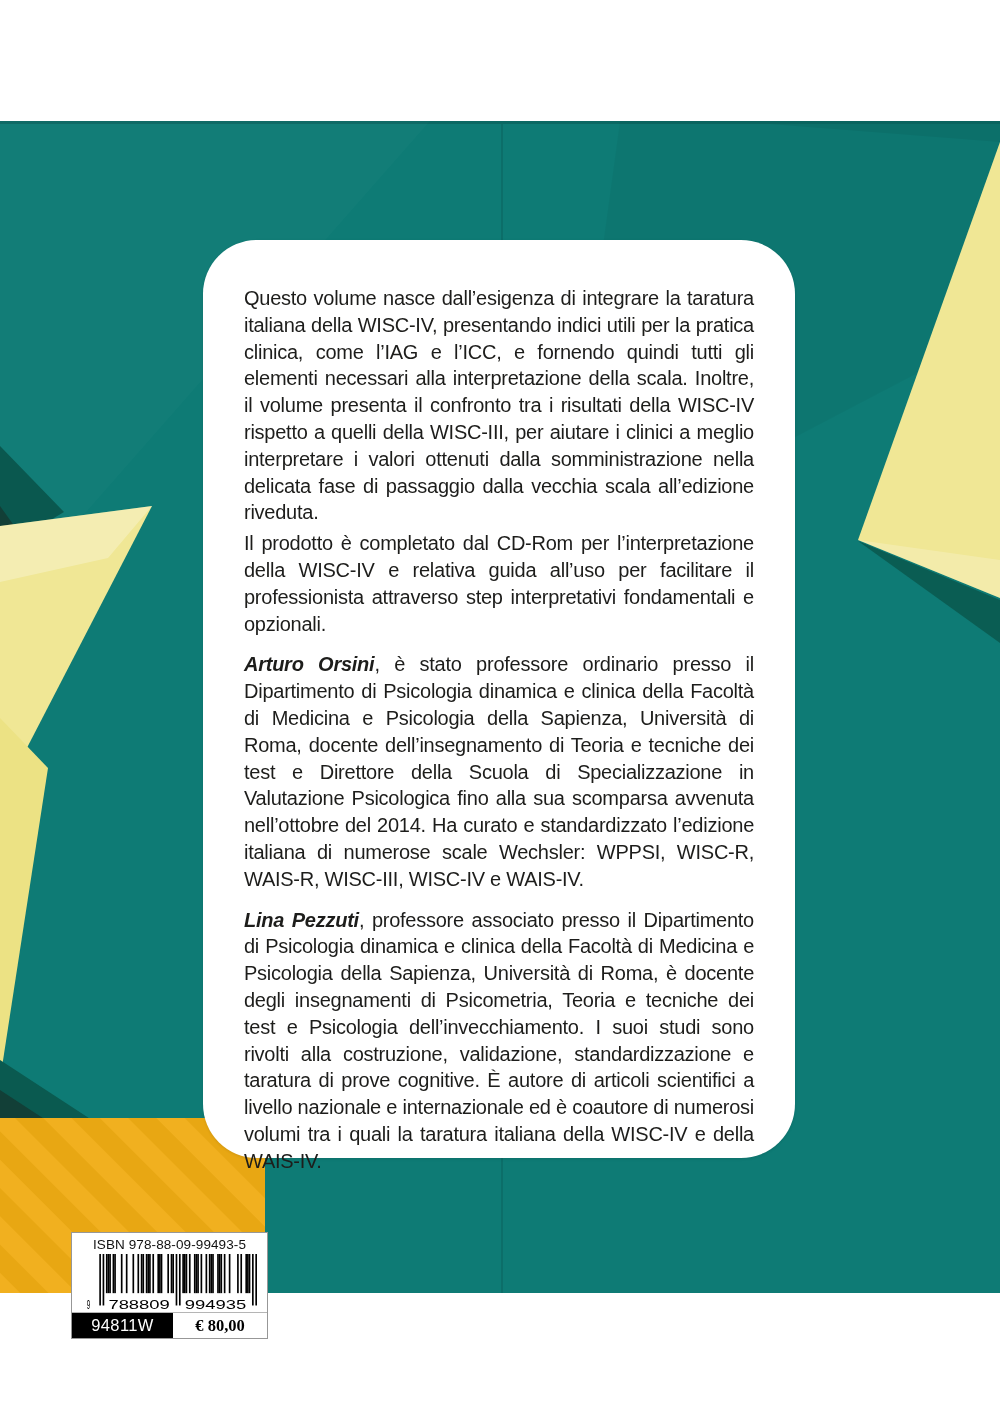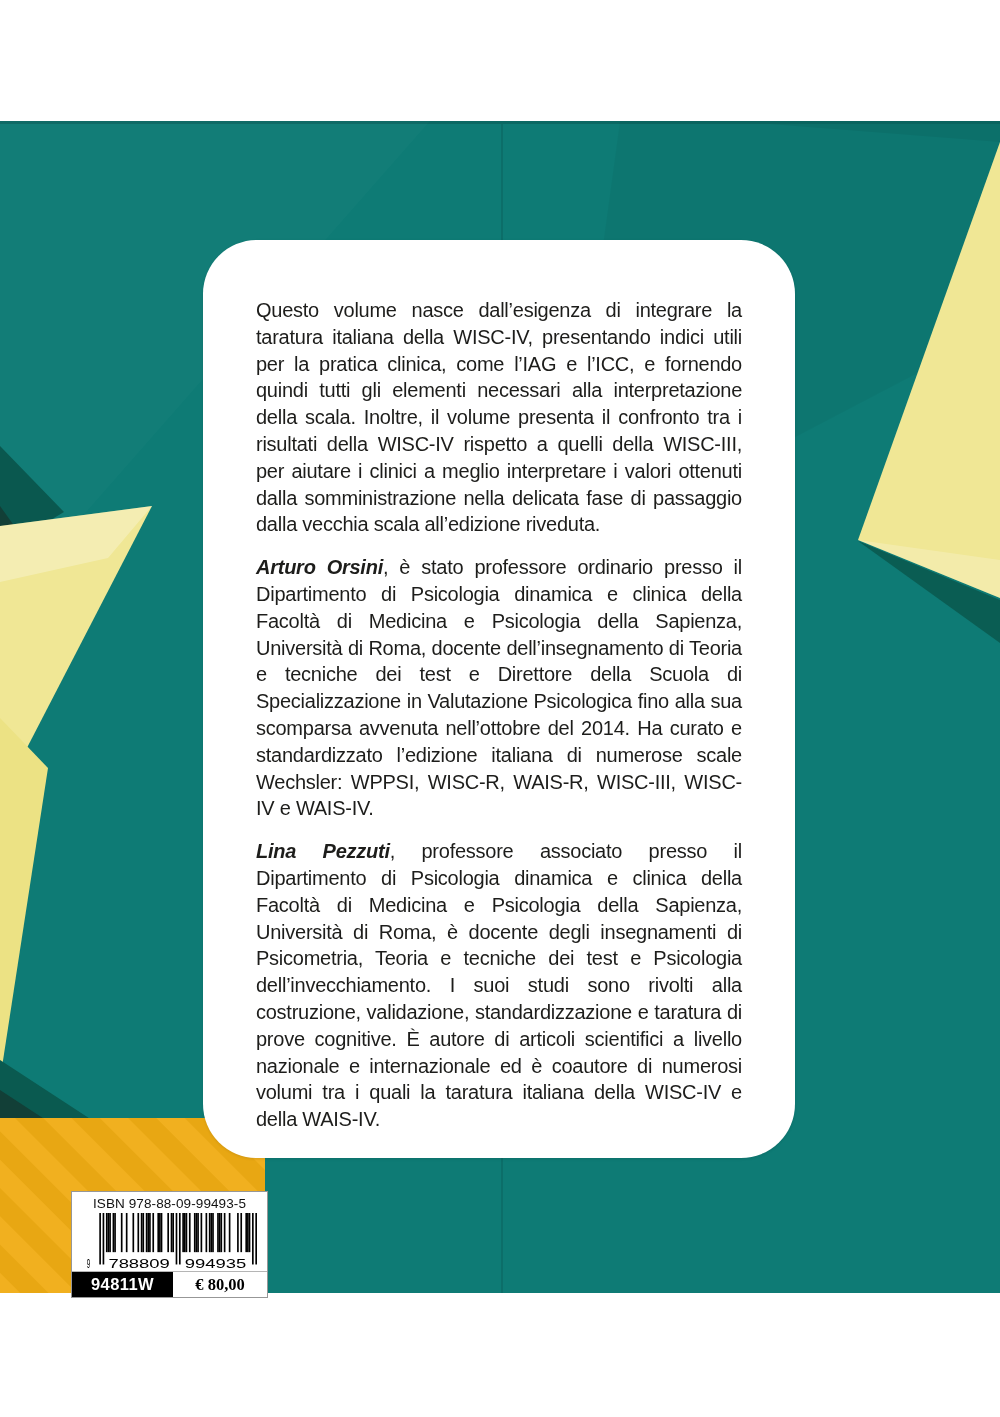--- a/index.html
+++ b/index.html
@@ -20,33 +20,33 @@
   
   .blurb-card{
     position:absolute;left:203px;top:240px;width:592px;height:918px;
     background:var(--card-bg,#fff);
     border-radius:54px;
     box-sizing:border-box;
     padding:41px 37px 18px 37px;
     box-shadow:0 1px 3px rgba(0,0,0,.10);
   }
   .blurb-card p{
-    margin:16px;
+    margin:4px;
     font-size:20px;
     line-height:26.8px;
     letter-spacing:-0.25px;
     text-align:justify;
     color:var(--ink,#1d1d1b);
   }
   .blurb-card p.gap{margin-top:14px;}
   .blurb-card strong{font-weight:bold;font-style:italic;}
 
   
   .isbn-label{
-    position:absolute;left:71px;top:1191px;width:197px;
+    position:absolute;left:71px;top:1232px;width:197px;
     background:#fff;
     border:1px solid #979797;
     box-sizing:border-box;
   }
   .isbn-line{
     font-size:13.5px;
     color:#111;
     text-align:center;
     padding:4px 0 1px 0;
     letter-spacing:0.1px;
@@ -59,21 +59,21 @@
   .barcode-wrap svg{display:block;width:100%;height:58px;}
   .label-bottom-row{
     display:flex;
     height:25px;
     border-top:1px solid #b5b5b5;
   }
   .code-box{
     width:101px;
     background:#000;
     color:#fff;
-    font-weight:bold;
+    font-weight:normal;
     font-size:16.5px;
     display:flex;align-items:center;justify-content:center;
     letter-spacing:0.4px;
   }
   .price-box{
     flex:1;
     color:#000;
     font-weight:bold;
     font-size:16.5px;
     display:flex;align-items:center;justify-content:center;font-family:Liberation Serif, serif;
@@ -114,20 +114,21 @@
     <polygon points="1000,142 858,540 1000,598" style="fill:var(--pale-yellow,#f0e795)"></polygon>
     <polygon points="858,540 1000,560 1000,598" fill="#ffffff" opacity="0.2"></polygon>
     <polygon points="858,541 1000,600 1000,643" style="fill:var(--dark-teal,#0a5a50)" opacity="0.9"></polygon>
 
     <rect x="501" y="124" width="2" height="1169" fill="#000000" opacity="0.10"></rect>
   </svg>
 
   <div class="blurb-card">
     <div id="blurb-text">
         <p>Questo volume nasce dall’esigenza di integrare la taratura italiana della WISC-IV, presentando indici utili per la pratica clinica, come l’IAG e l’ICC, e fornendo quindi tutti gli elementi necessari alla interpretazione della scala. Inoltre, il volume presenta il confronto tra i risultati della WISC-IV rispetto a quelli della WISC-III, per aiutare i clinici a meglio interpretare i valori ottenuti dalla somministrazione nella delicata fase di passaggio dalla vecchia scala all’edizione riveduta.</p>
+        <p>Il prodotto è completato dal CD-Rom per l’interpretazione della WISC-IV e relativa guida all’uso per facilitare il professionista attraverso step interpretativi fondamentali e opzionali.</p>
         <p class="gap"><strong>Arturo Orsini</strong>, è stato professore ordinario presso il Dipartimento di Psicologia dinamica e clinica della Facoltà di Medicina e Psicologia della Sapienza, Università di Roma, docente dell’insegnamento di Teoria e tecniche dei test e Direttore della Scuola di Specializzazione in Valutazione Psicologica fino alla sua scomparsa avvenuta nell’ottobre del 2014. Ha curato e standardizzato l’edizione italiana di numerose scale Wechsler: WPPSI, WISC-R, WAIS-R, WISC-III, WISC-IV e WAIS-IV.</p>
         <p class="gap"><strong>Lina Pezzuti</strong>, professore associato presso il Dipartimento di Psicologia dinamica e clinica della Facoltà di Medicina e Psicologia della Sapienza, Università di Roma, è docente degli insegnamenti di Psicometria, Teoria e tecniche dei test e Psicologia dell’invecchiamento. I suoi studi sono rivolti alla costruzione, validazione, standardizzazione e taratura di prove cognitive. È autore di articoli scientifici a livello nazionale e internazionale ed è coautore di numerosi volumi tra i quali la taratura italiana della WISC-IV e della WAIS-IV.</p>
       </div>
   </div>
 
   <div class="isbn-label">
     <div class="isbn-line">ISBN 978-88-09-99493-5</div>
     <div class="barcode-wrap">
       <svg id="barcode-svg" viewBox="-8 0 103 16" preserveAspectRatio="none">
           <rect x="0" y="0" width="1" height="14.2" fill="#000"></rect>

